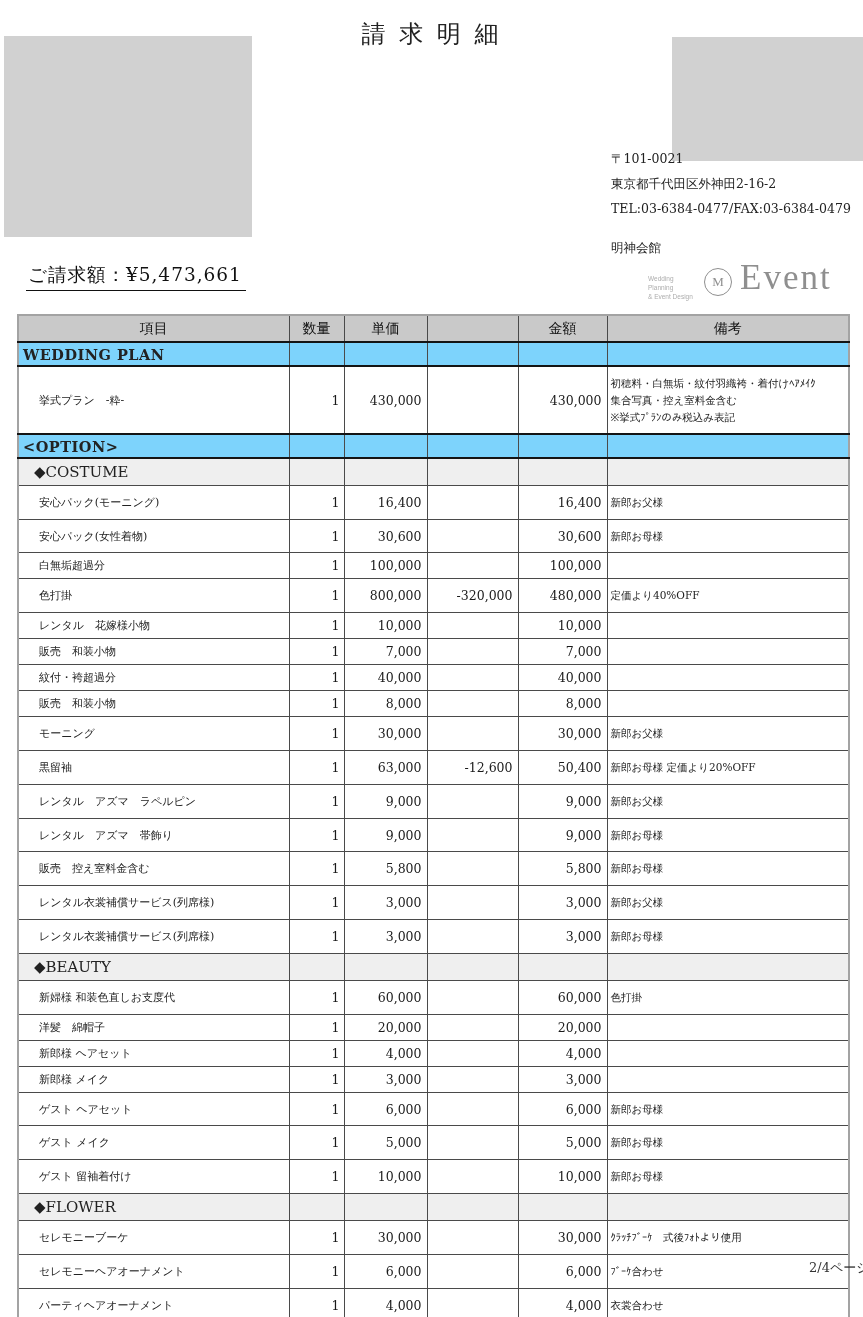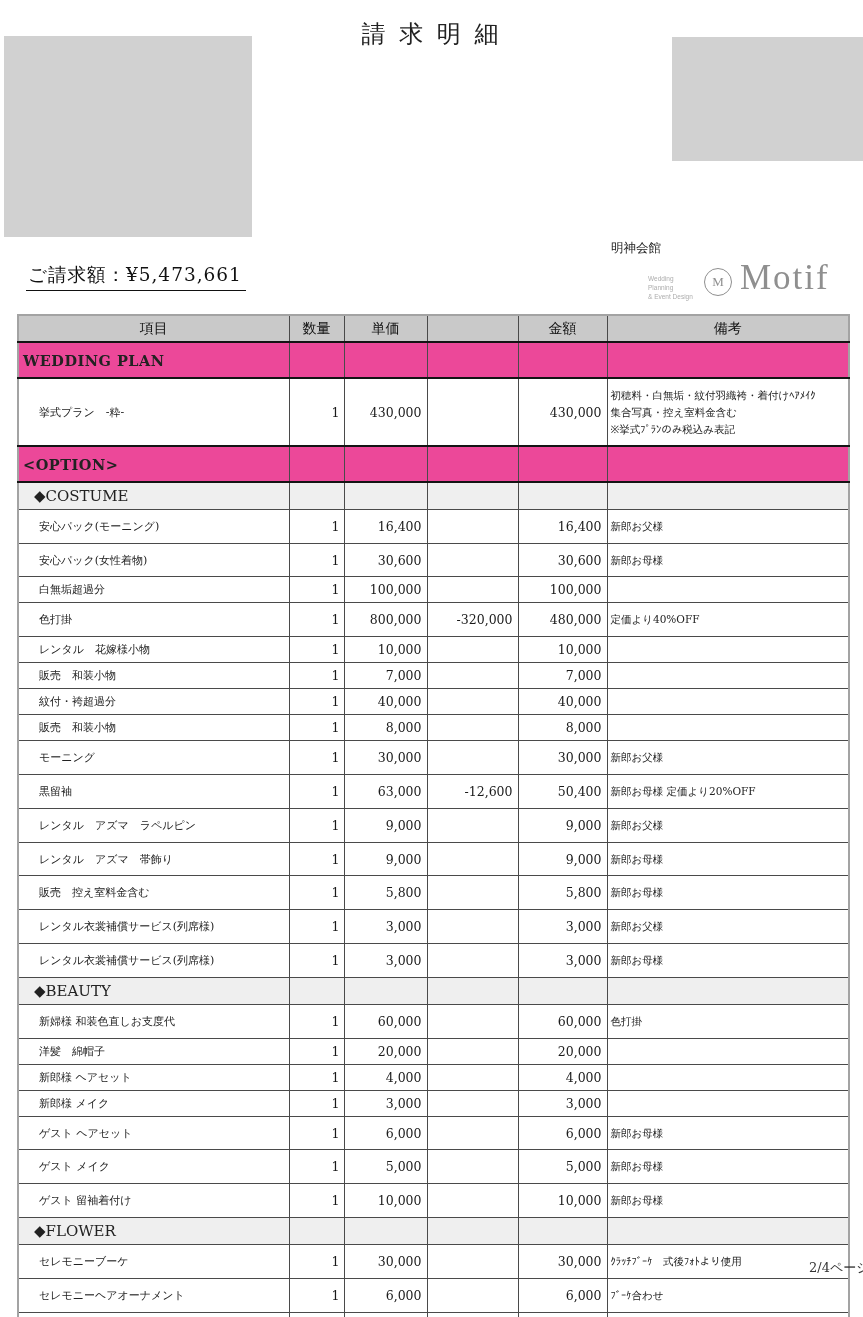--- a/index.html
+++ b/index.html
@@ -45,47 +45,52 @@
   }
   table.invoice thead th {
     background:#c9c9c9; font-weight:normal; font-size:14px; height:27px; text-align:center; color:#111;
     border-bottom:2px solid #141414;
   }
   tr.row-item td { height:26px; background:#ffffff; }
   td.col-item { text-align:left; padding-left:20px; font-size:11px; color:#222; }
   td.col-qty { text-align:right; padding-right:4px; font-size:12.5px; }
   td.col-unit, td.col-disc, td.col-amt { text-align:right; padding-right:5px; font-size:12.5px; }
   td.col-rem { text-align:left; padding:8px 3px; font-size:10.5px; line-height:1.6; white-space:pre-line; color:#222; }
-  tr.section-dark td { background:#ec4899; height:36px; border-top:2px solid #141414; border-bottom:2px solid #141414; }
+  tr.section-dark td { background:#7dd3fc; height:24px; border-top:2px solid #141414; border-bottom:2px solid #141414; }
   tr.section-dark td.col-item { font-weight:bold; font-size:14.5px; padding-left:4px; letter-spacing:0.5px; }
   tr.section-light td { background:#efefef; height:27px; }
   tr.section-light td.col-item { font-size:15px; padding-left:15px; }
   .page-footer { position:absolute; left:809px; top:1259px; font-size:13px; color:#333; white-space:nowrap; }
 </style>
 </head>
 <body>
 
 <div class="page">
 
   <div class="doc-title">請 求 明 細</div>
 
   <div class="placeholder-box box-recipient"></div>
   <div class="placeholder-box box-issuer"></div>
 
+  <div class="issuer-block">
+    <div>〒101-0021</div>
+    <div>東京都千代田区外神田2-16-2</div>
+    <div>TEL:03-6384-0477/FAX:03-6384-0479</div>
+  </div>
   <div class="venue">明神会館</div>
 
   <div class="billing-total">ご請求額：¥5,473,661</div>
 
   <div class="logo">
     <div class="logo-tagline">
       <div>Wedding Planning</div>
       <div>&amp; Event Design</div>
     </div>
     <div class="logo-mark">M</div>
-    <div class="logo-word">Motif</div>
+    <div class="logo-word">Event</div>
   </div>
 
   <table class="invoice">
     <colgroup>
       <col style="width:271px">
         <col style="width:55px">
         <col style="width:83px">
       <col style="width:91px">
         <col style="width:89px">
         <col style="width:242px">

